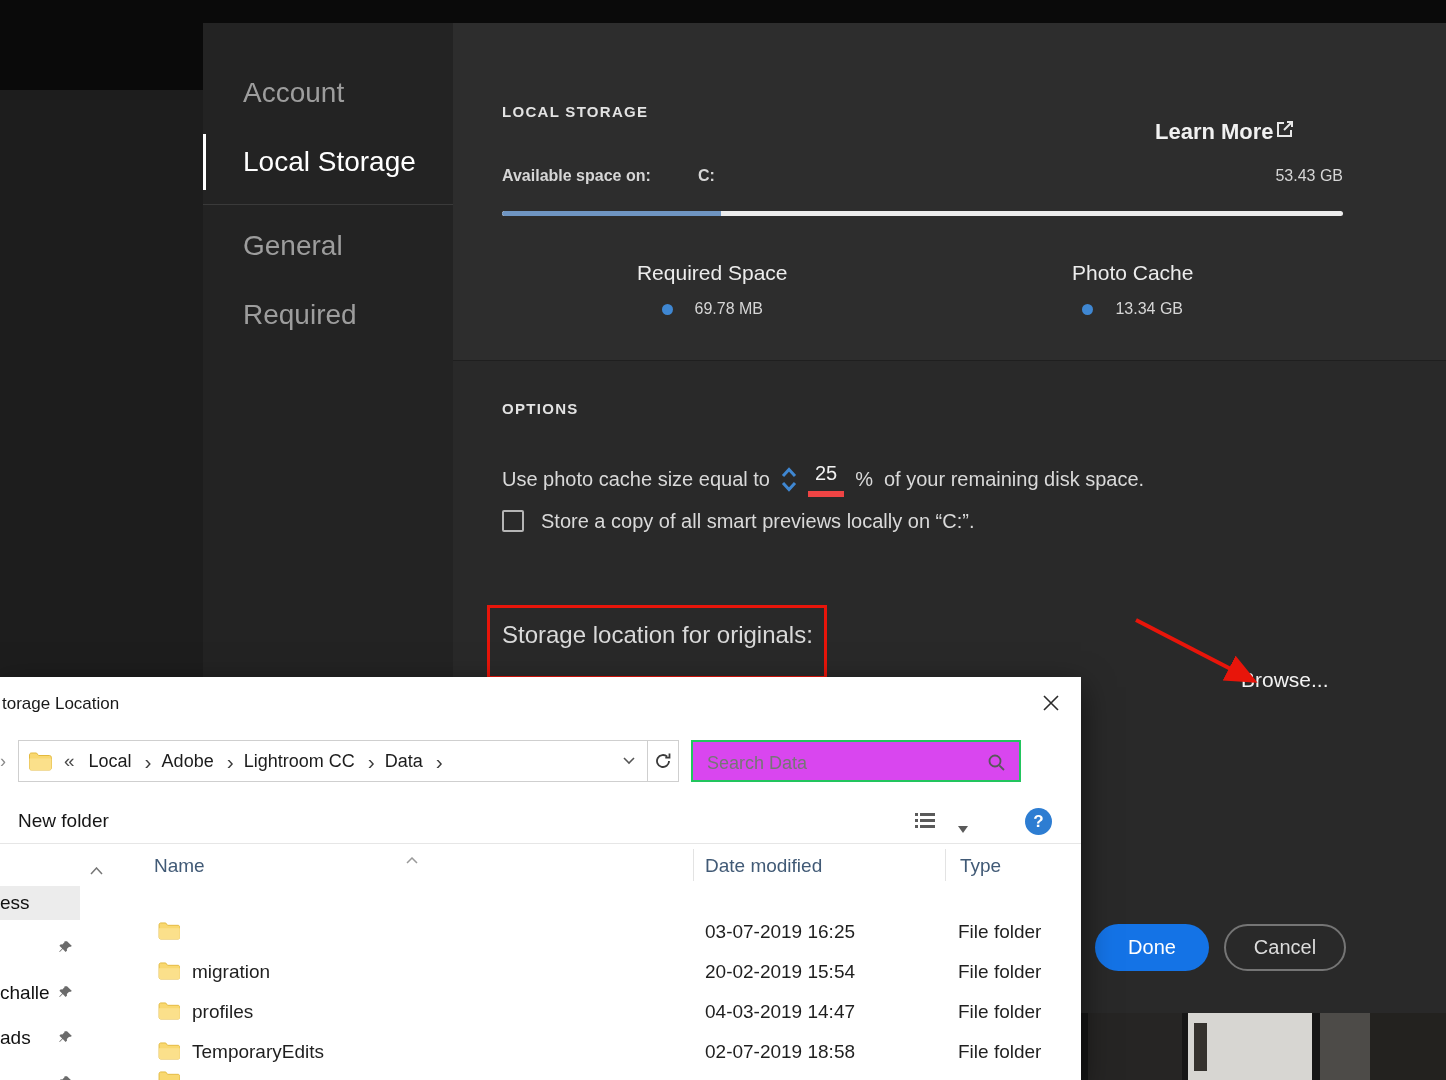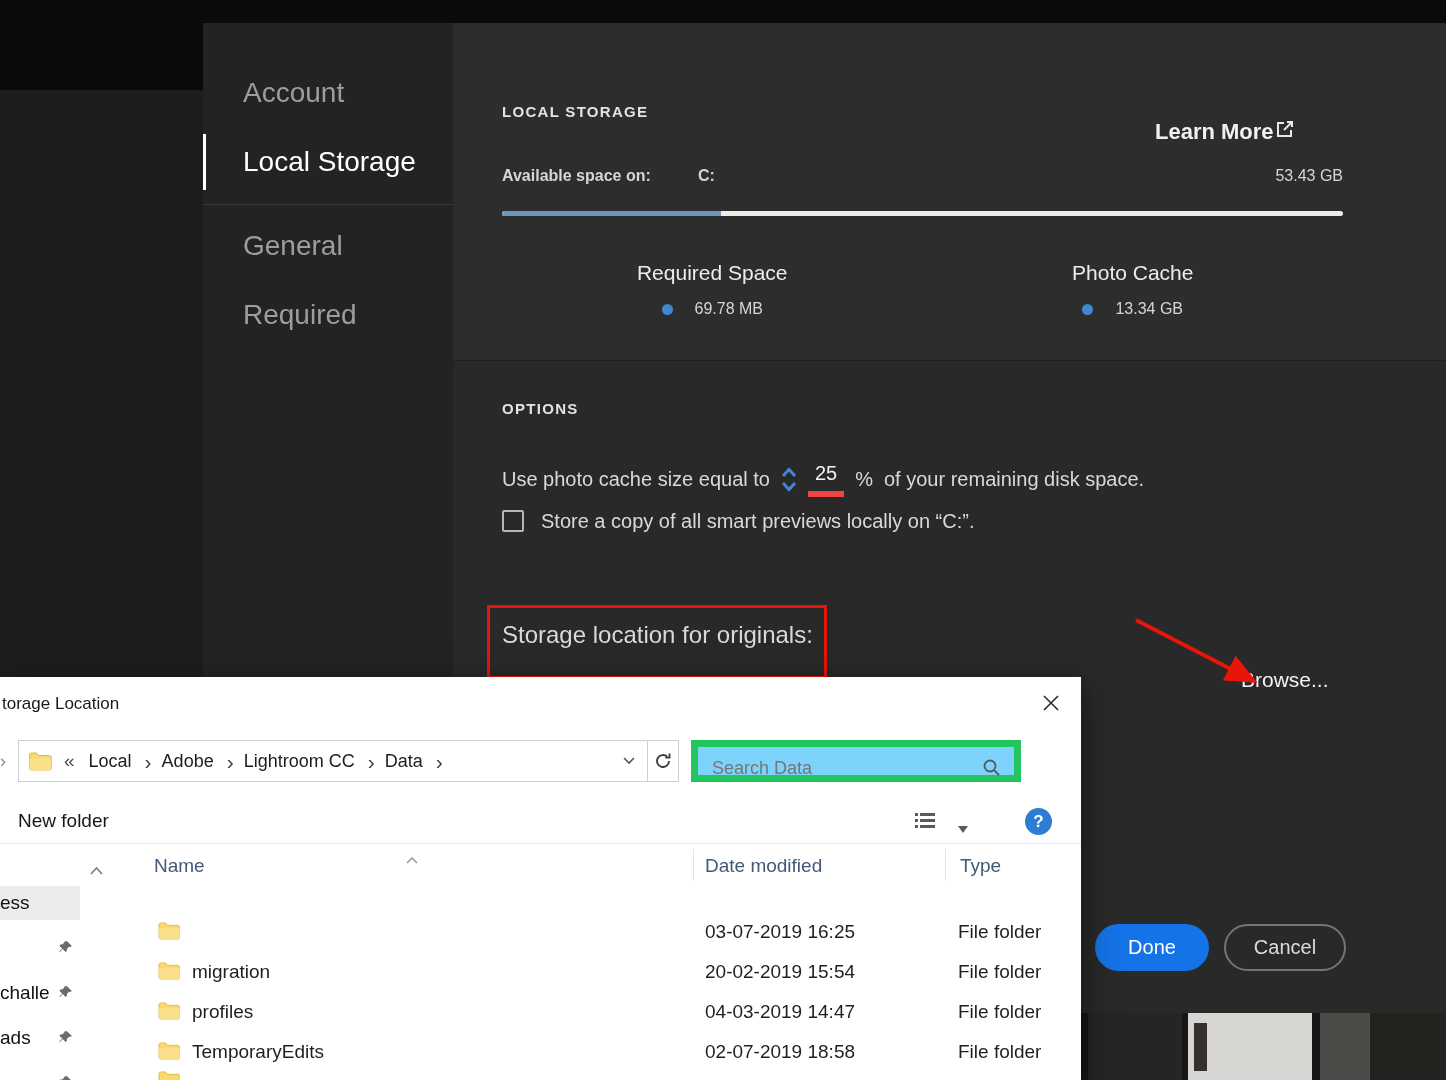--- a/index.html
+++ b/index.html
@@ -77,21 +77,21 @@
             display:flex;align-items:center;background:#fff;}
   .addr-folder{margin-left:9px;display:flex;}
   .addr-prefix{margin:0 4px 0 12px;font-size:19px;color:#4a4a4a;}
   .crumbs{display:flex;align-items:center;}
   .crumb{display:flex;align-items:center;cursor:pointer;}
   .crumb-label{font-size:18px;color:#1c1c1c;margin-left:10px;}
   .crumb-sep{font-size:21px;color:#3c3c3c;margin-left:13px;line-height:1;}
   .addr-drop{margin-left:auto;margin-right:12px;cursor:pointer;display:flex;}
   .refresh-box{position:absolute;left:647px;top:63px;width:32px;height:42px;border:1px solid #cfcfcf;box-sizing:border-box;
                display:flex;align-items:center;justify-content:center;cursor:pointer;background:#fff;}
-  .search-box{position:absolute;left:691px;top:63px;width:330px;height:42px;border:7px solid #22c55e;box-sizing:border-box;background:#7dd3fc;}
+  .search-box{position:absolute;left:691px;top:63px;width:330px;height:42px;border:2px solid #22c55e;box-sizing:border-box;background:#d946ef;}
   .search-box input{position:absolute;left:12px;top:1px;width:320px;height:38px;border:none;outline:none;
                     font-family:"Liberation Sans",sans-serif;font-size:18px;color:#333;background:transparent;}
   .search-box input::placeholder{color:#767676;opacity:1;}
   .search-glass{position:absolute;right:13px;top:11px;}
   .toolbar-newfolder{position:absolute;left:18px;top:123px;height:42px;display:flex;align-items:center;
                      font-size:19px;color:#161616;cursor:pointer;}
   .view-icon{position:absolute;left:914px;top:135px;cursor:pointer;}
   .view-caret{position:absolute;left:958px;top:142px;cursor:pointer;}
   .help-btn{position:absolute;left:1025px;top:131px;width:27px;height:27px;border-radius:50%;background:#2d7dd2;
             display:flex;align-items:center;justify-content:center;font-size:17px;font-weight:bold;color:#fff;cursor:pointer;}

